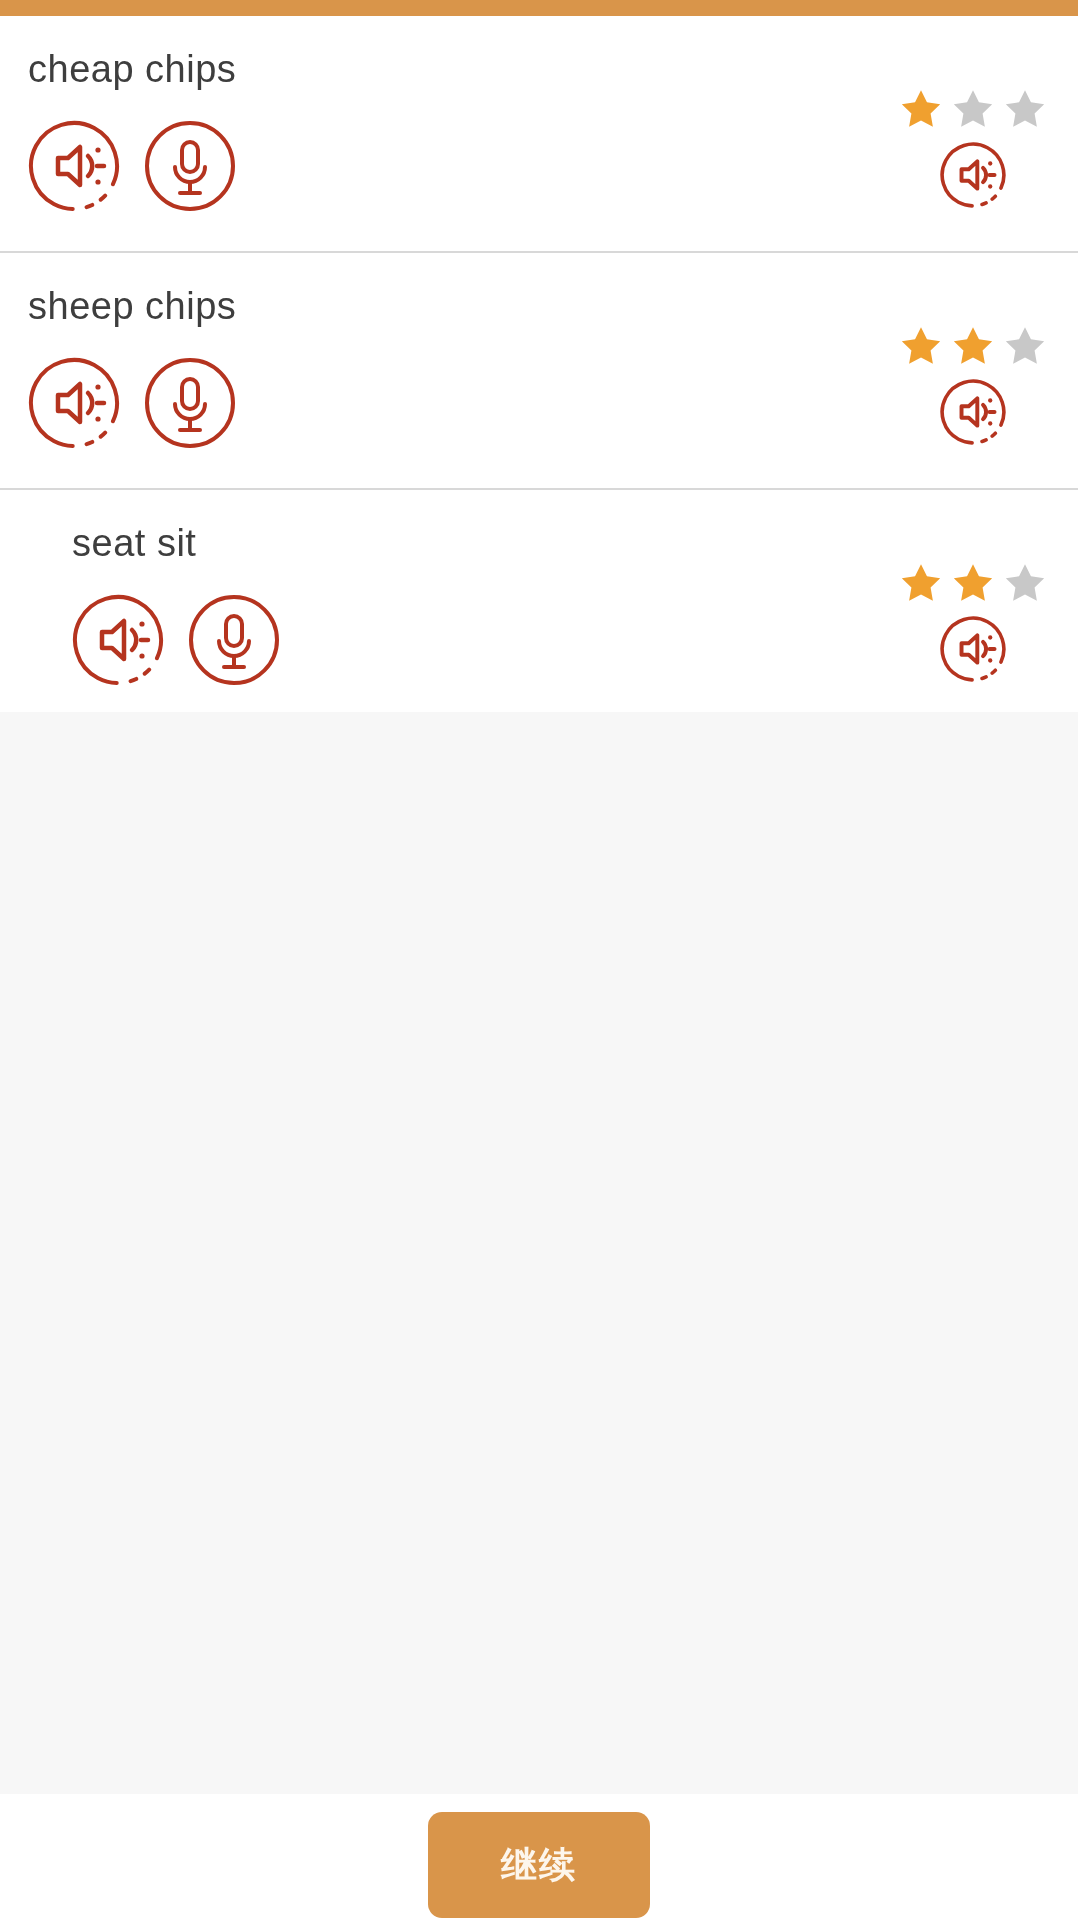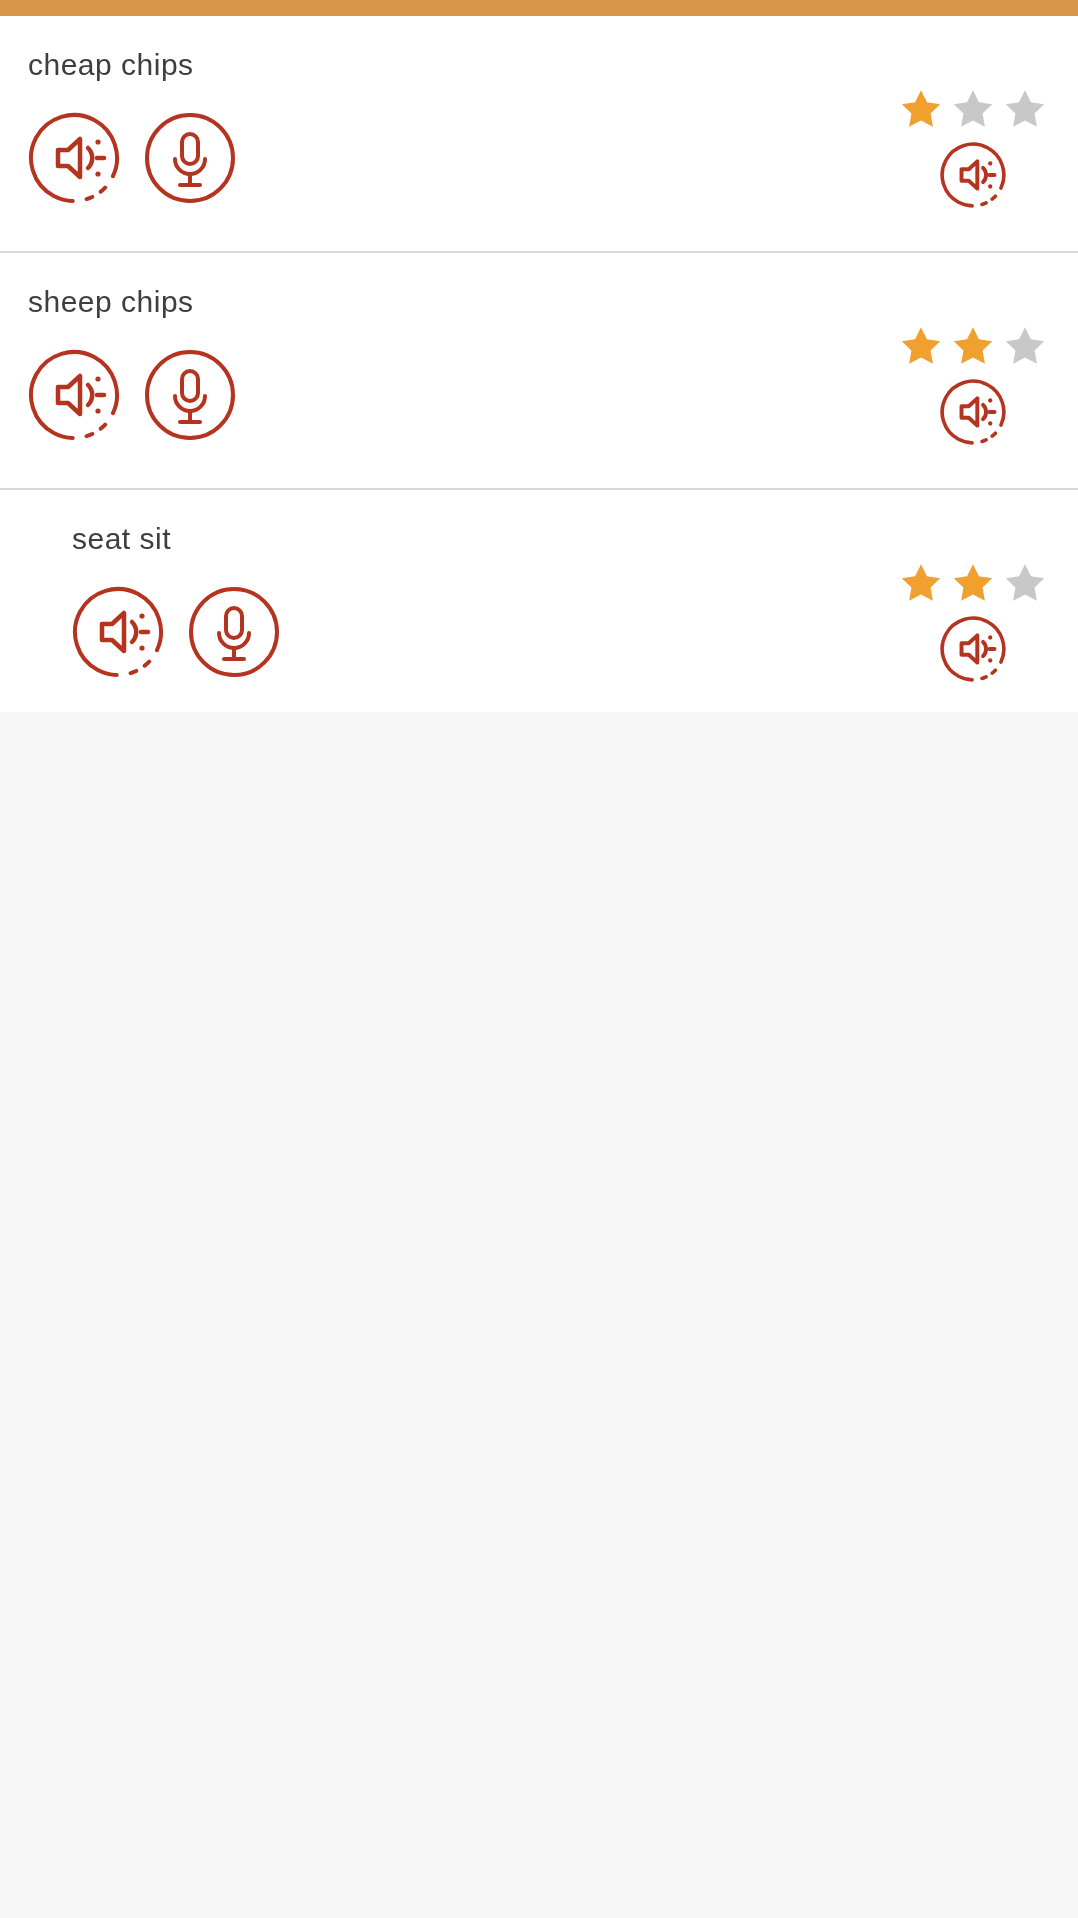--- a/index.html
+++ b/index.html
@@ -50,21 +50,21 @@
   }
 
   .row-left {
     position: absolute;
     left: 28px;
     top: 0;
     width: 600px;
   }
 
   .word-text {
-    font-size: 30px;
+    font-size: 38px;
     font-weight: 300;
     color: #3e3e3e;
     letter-spacing: 0.5px;
     padding-top: 34px;
     line-height: 1;
     white-space: nowrap;
   }
 
   .icon-row {
     display: flex;
@@ -365,14 +365,17 @@
     <line x1="69" y1="46" x2="76" y2="46" stroke="#b5341f" stroke-width="5.5" stroke-linecap="round"></line>
   </svg>
         </span>
       </div>
     </div>
   </div>
     </div>
 
   <div class="filler"></div>
 
+  <div class="bottom-bar">
+    <button class="continue-btn">继续</button>
+  </div>
 
 </div>
 
 </body></html>

